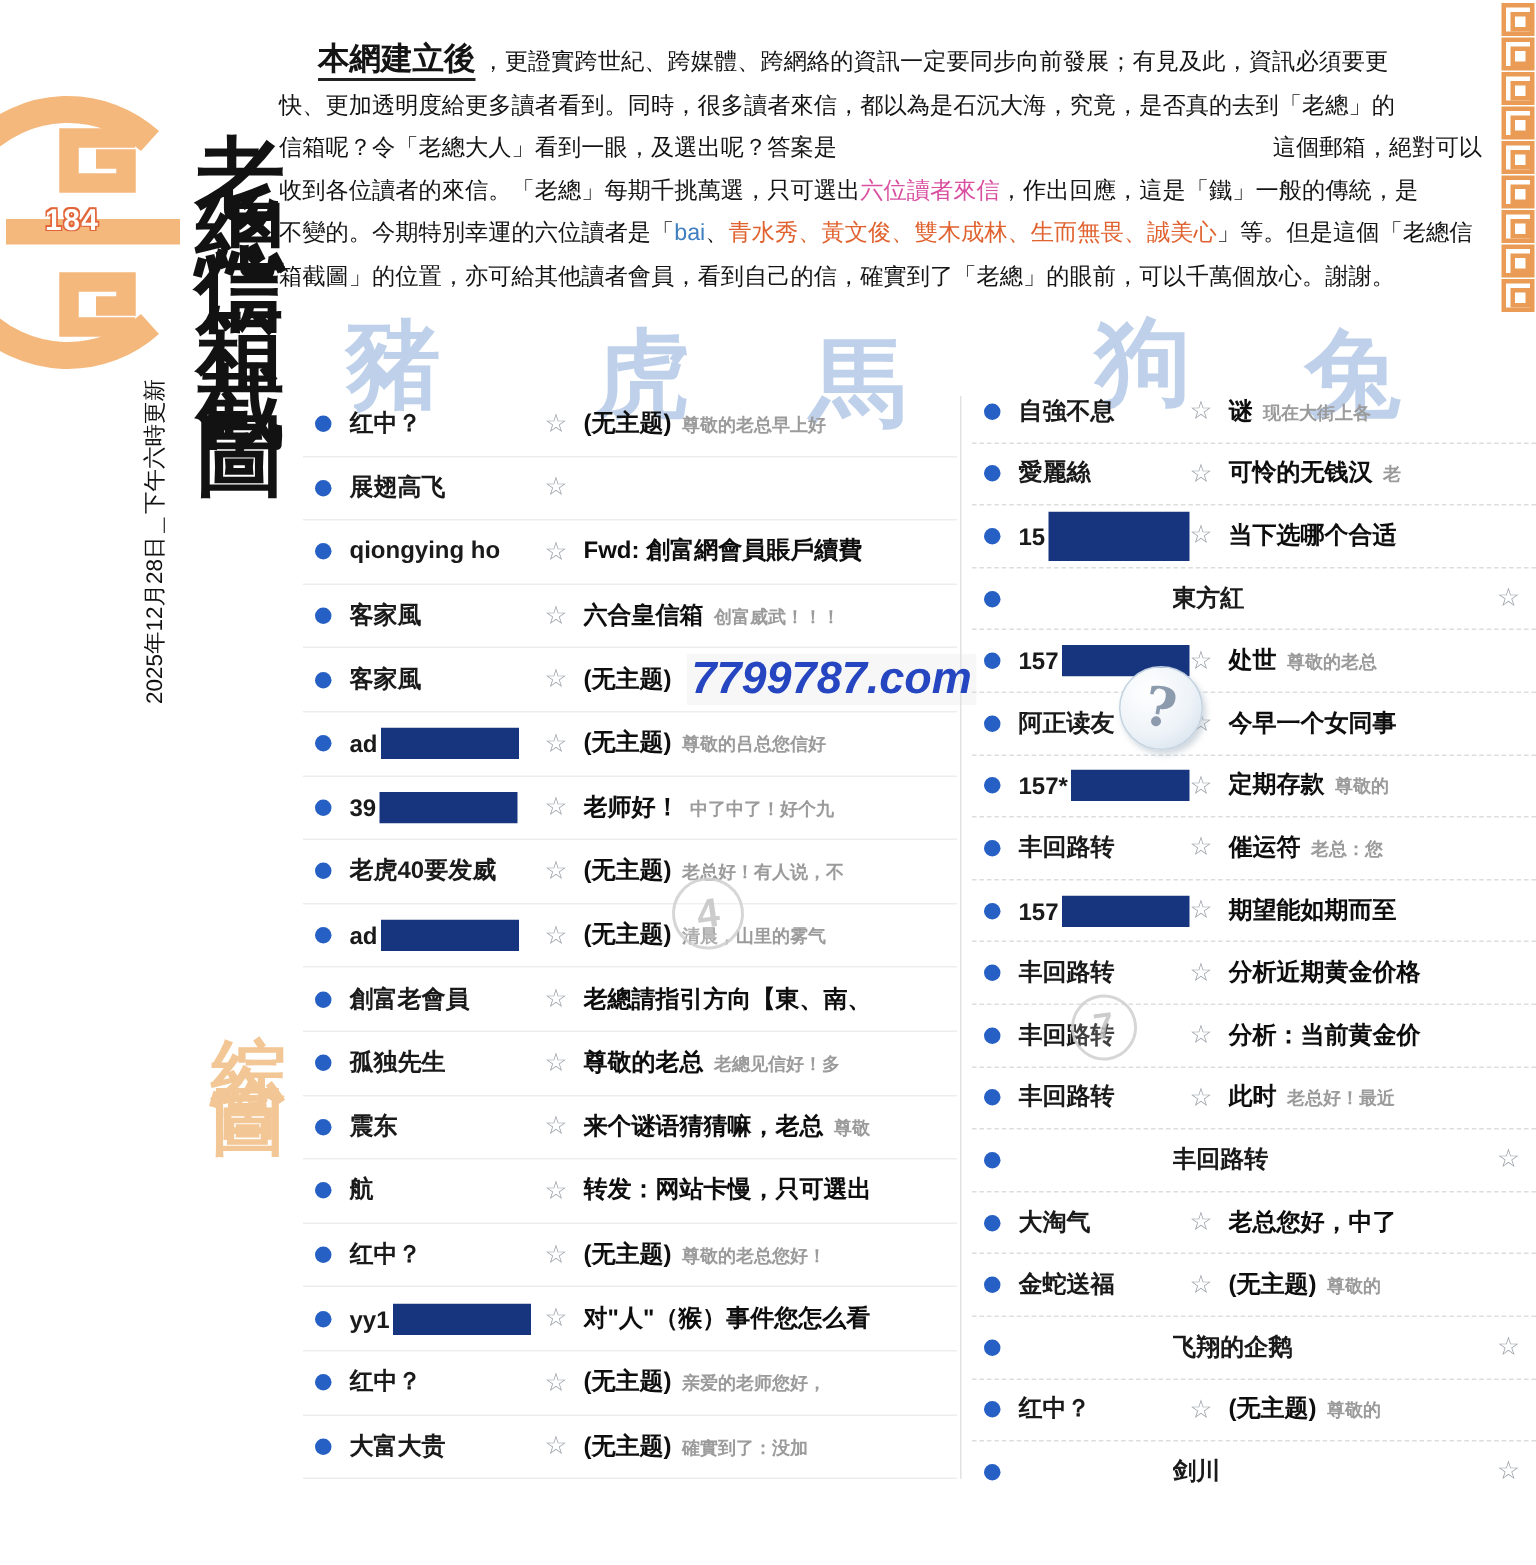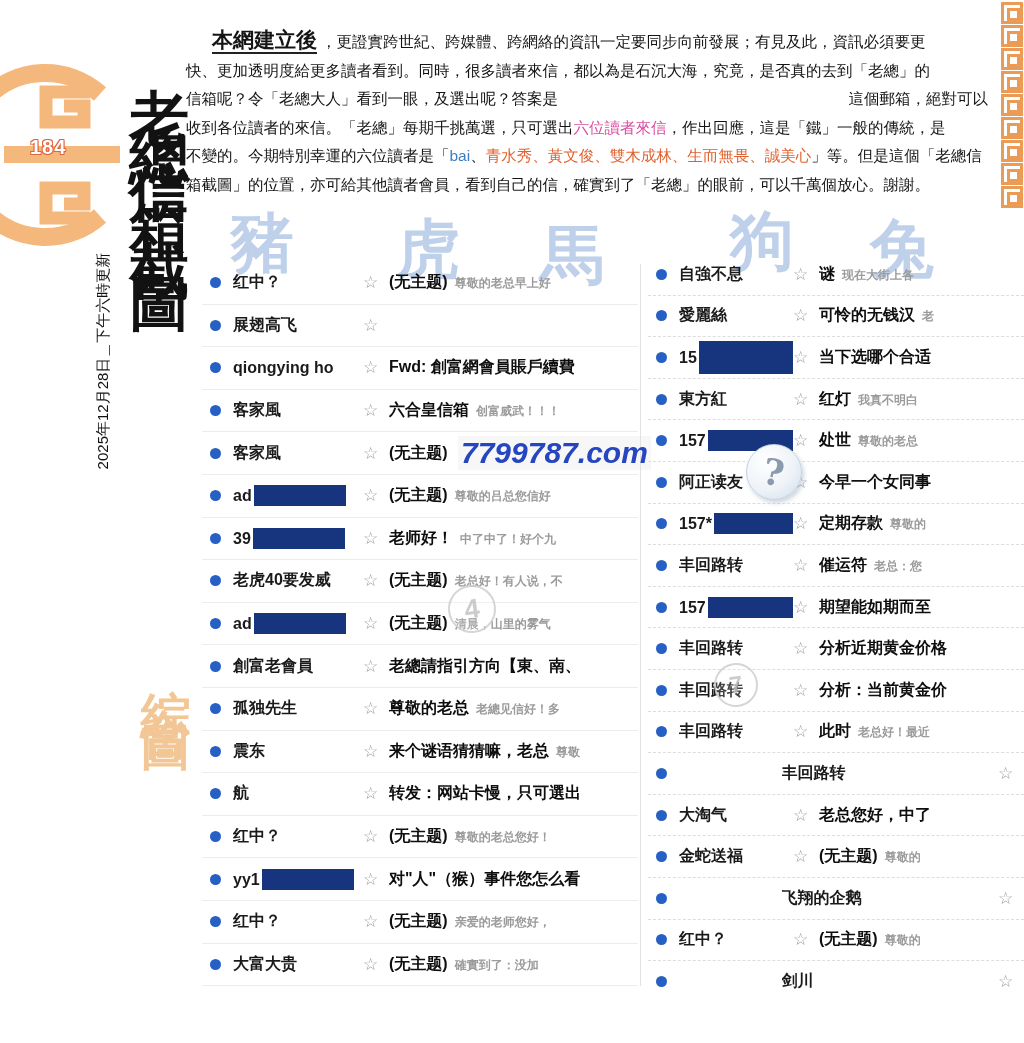--- a/index.html
+++ b/index.html
@@ -244,21 +244,20 @@
       <div class="mail-row">
         <span class="bullet"></span>
         <span class="sender"><span>15</span><span class="redact redact-lg"></span></span>
         <span class="star">☆</span>
         <span class="subject"><span class="subj-bold">当下选哪个合适</span></span>
       </div>
       <div class="mail-row">
         <span class="bullet"></span>
         <span class="sender">東方紅</span>
         <span class="star">☆</span>
-        <span class="subject"><span class="subj-bold">红灯</span><span class="subj-gray">我真不明白</span></span>
       </div>
       <div class="mail-row">
         <span class="bullet"></span>
         <span class="sender"><span>157</span><span class="redact"></span></span>
         <span class="star">☆</span>
         <span class="subject"><span class="subj-bold">处世</span><span class="subj-gray">尊敬的老总</span></span>
       </div>
       <div class="mail-row">
         <span class="bullet"></span>
         <span class="sender">阿正读友</span>

